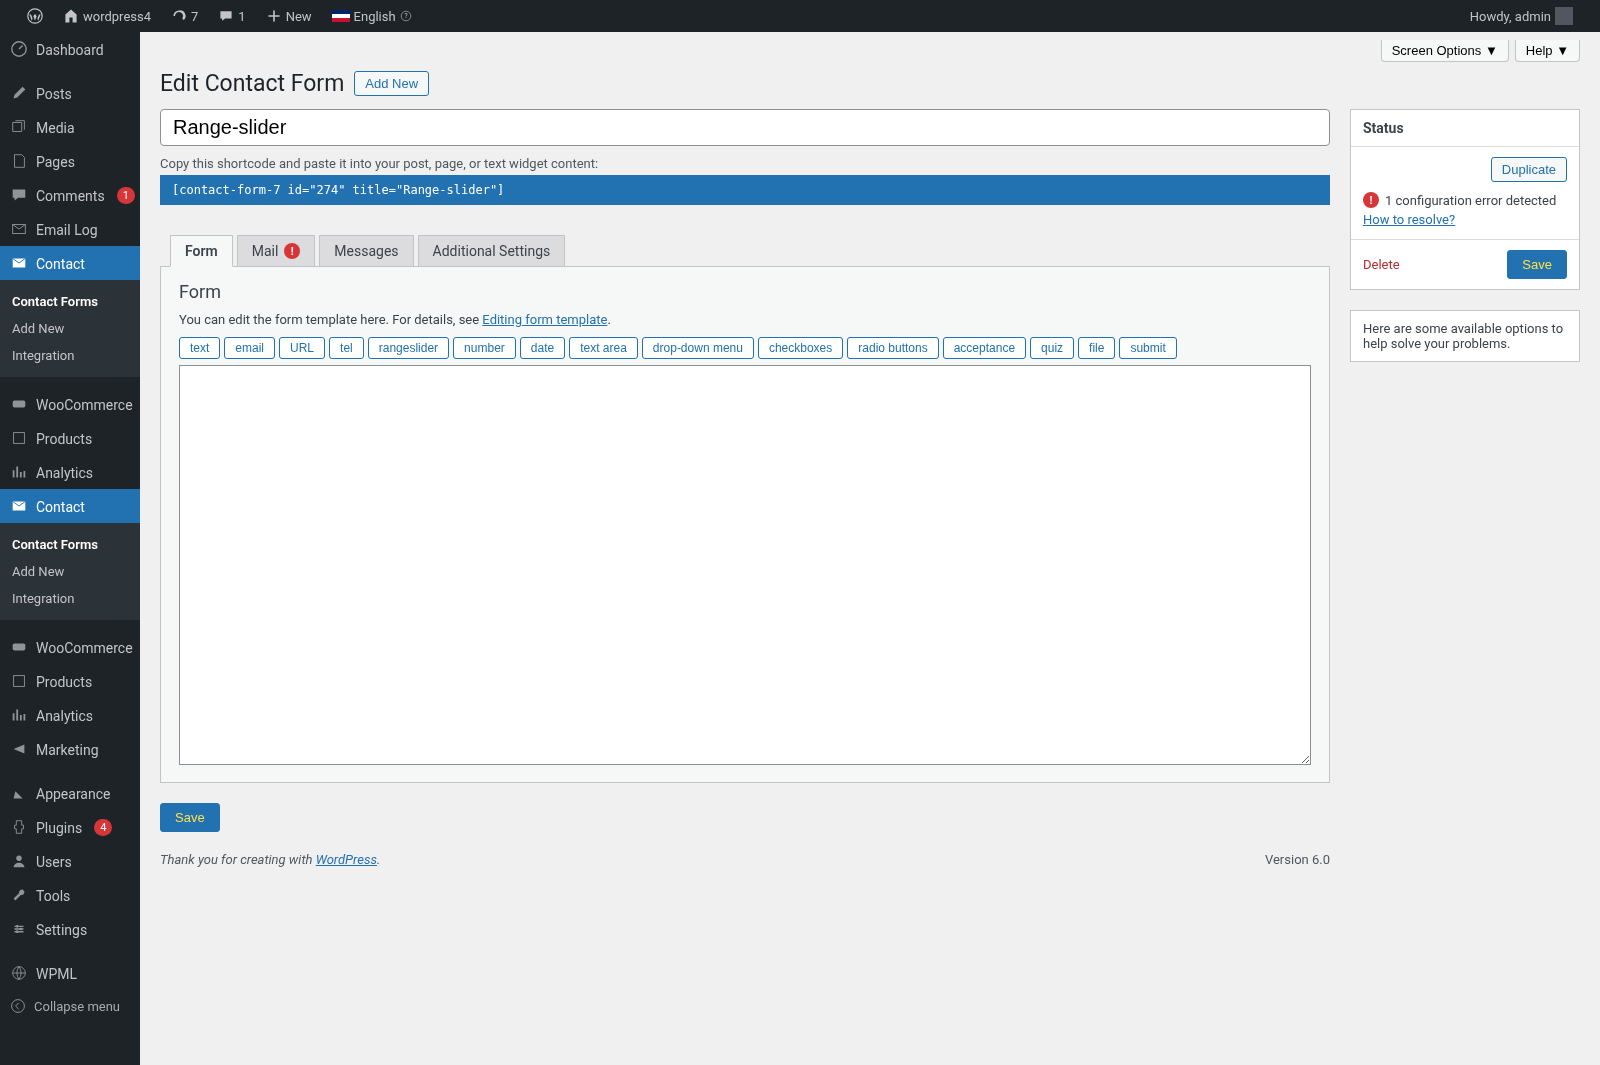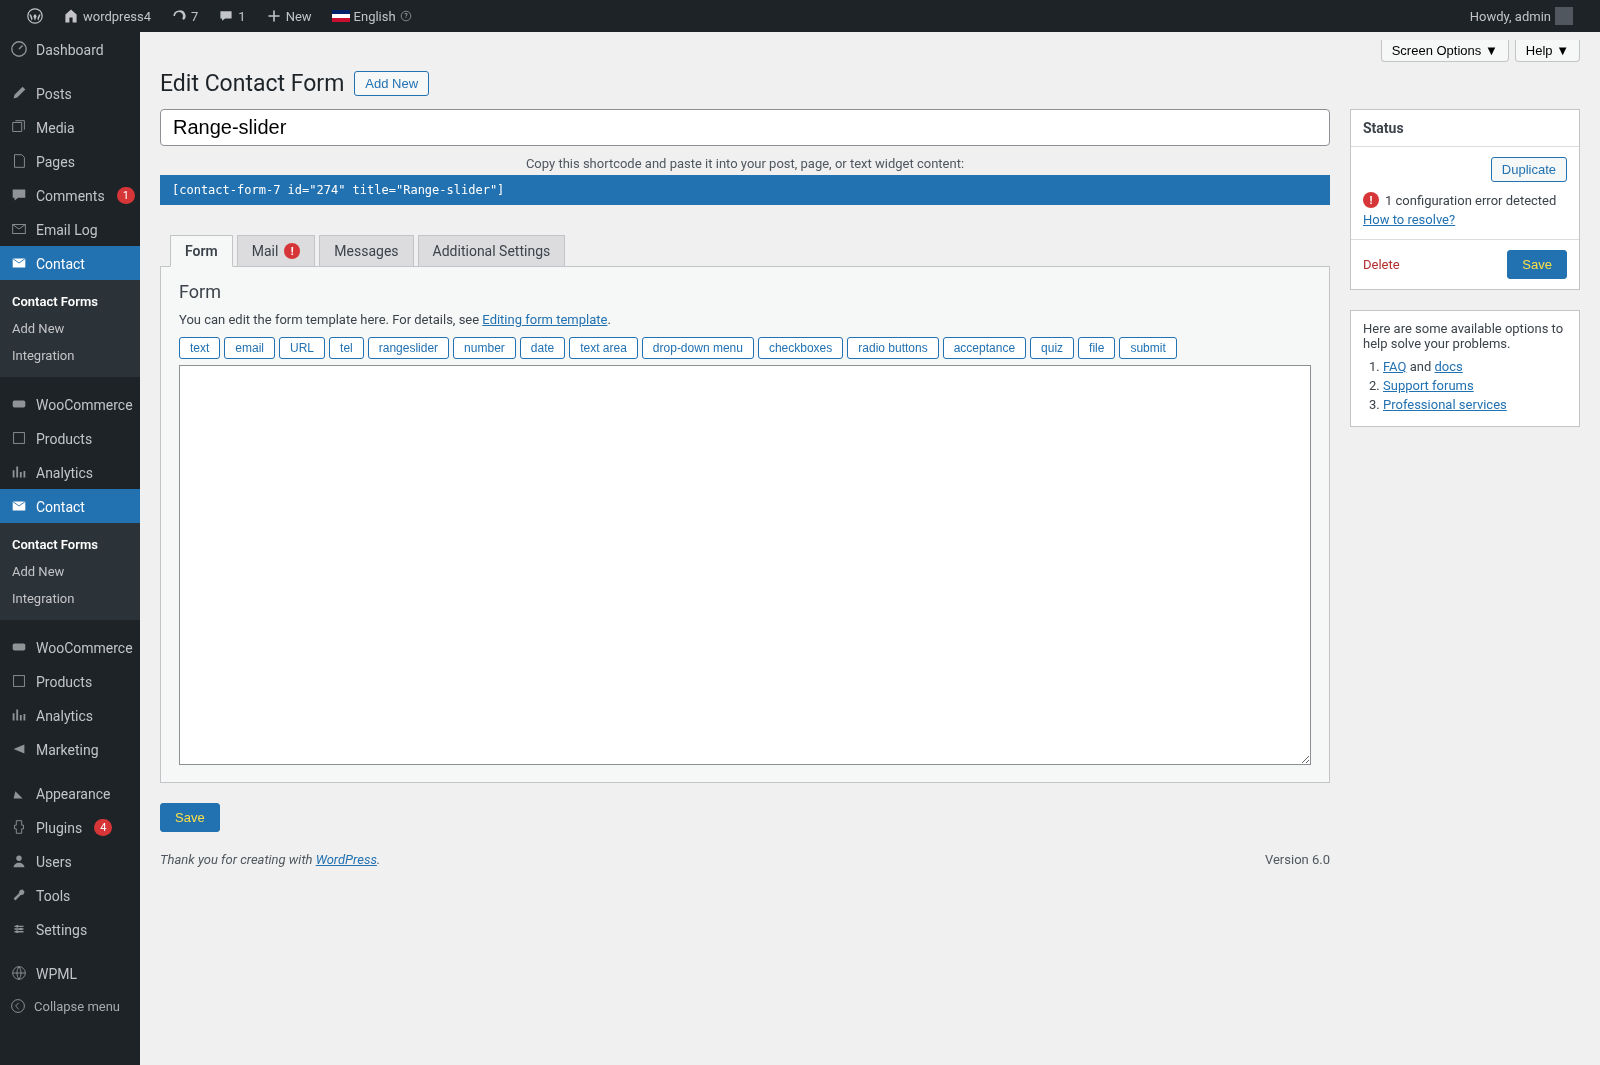--- a/index.html
+++ b/index.html
@@ -33,21 +33,21 @@
 .main { flex: 1; padding: 0 20px 20px; }
 .topright { display: flex; justify-content: flex-end; gap: 6px; padding-top: 8px; }
 .screen-btn { background: #f6f7f7; border: 1px solid #c3c4c7; padding: 3px 10px; font-size: 13px; cursor: pointer; border-radius: 0 0 4px 4px; border-top: none; }
 .heading-row { display: flex; align-items: center; gap: 10px; margin: 8px 0 12px; }
 .heading-row h1 { font-size: 23px; font-weight: 400; color: #1d2327; }
 .btn-secondary { background: #f6f7f7; border: 1px solid #2271b1; color: #2271b1; padding: 4px 10px; border-radius: 3px; cursor: pointer; font-size: 13px; }
 .columns { display: flex; gap: 20px; }
 .col-main { flex: 1; }
 .col-side { width: 230px; }
 .title-input { width: 100%; padding: 6px 12px; font-size: 20px; border: 1px solid #8c8f94; border-radius: 4px; background: #fff; }
-.shortcode-text { font-size: 13px; color: #50575e; margin: 10px 0 4px; text-align: center; }
+.shortcode-text { font-size: 13px; color: #50575e; margin: 10px 0 4px; }
 .shortcode-box { background: #2271b1; color: #fff; padding: 8px 12px; font-family: Consolas, monospace; font-size: 12px; border-radius: 0; }
 
 
 .tabs-wrap { margin-top: 30px; }
 .tabs { display: flex; gap: 4px; margin-bottom: -1px; padding-left: 10px; }
 .tab { border: 1px solid #c3c4c7; background: #dcdcde; padding: 7px 14px; cursor: pointer; font-size: 14px; border-radius: 0; display: flex; align-items: center; gap: 6px; }
 .tab.active { background: #f6f7f7; border-bottom-color: #f6f7f7; font-weight: 600; }
 .error-badge { background: #d63638; color: #fff; border-radius: 50%; width: 16px; height: 16px; font-size: 11px; display: inline-flex; align-items: center; justify-content: center; font-weight: bold; }
 .panel { border: 1px solid #c3c4c7; background: #f6f7f7; padding: 14px 18px; }
 .panel h2 { font-size: 18px; font-weight: 400; margin-bottom: 10px; }
@@ -407,23 +407,18 @@
           <a class="resolve-link">How to resolve?</a>
           <div class="submit-row">
             <span class="delete-link">Delete</span>
             <button class="btn-primary" style="margin-top:0">Save</button>
           </div>
         </div>
 
         <div class="postbox">
           <div class="inside">
             <p>Here are some available options to help solve your problems.</p>
-            <ol class="help-list">
-              <li><a>FAQ</a><span> and </span><a>docs</a></li>
-              <li><a>Support forums</a></li>
-              <li><a>Professional services</a></li>
-            </ol>
           </div>
         </div>
       </div>
     </div>
   </div>
 </div>
 
 </body></html>

